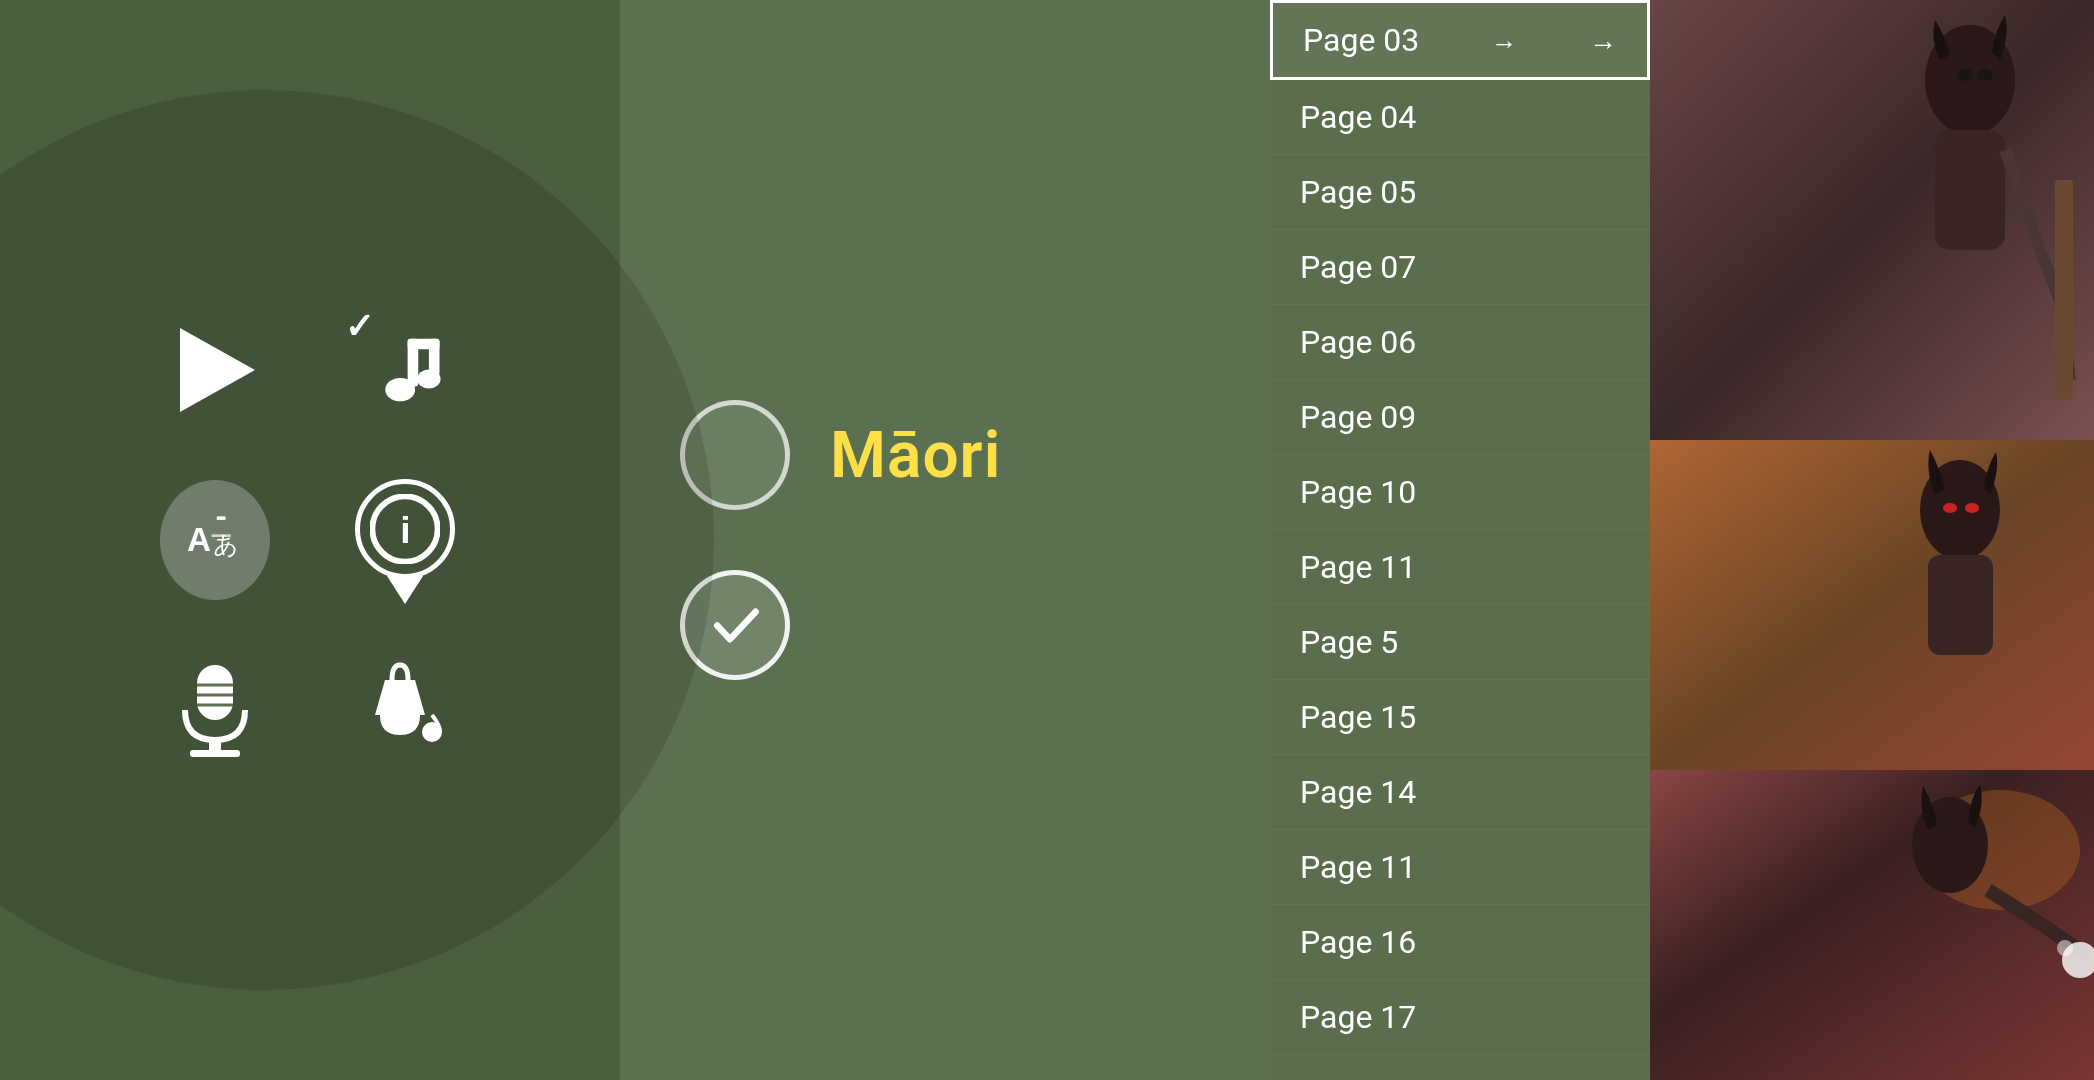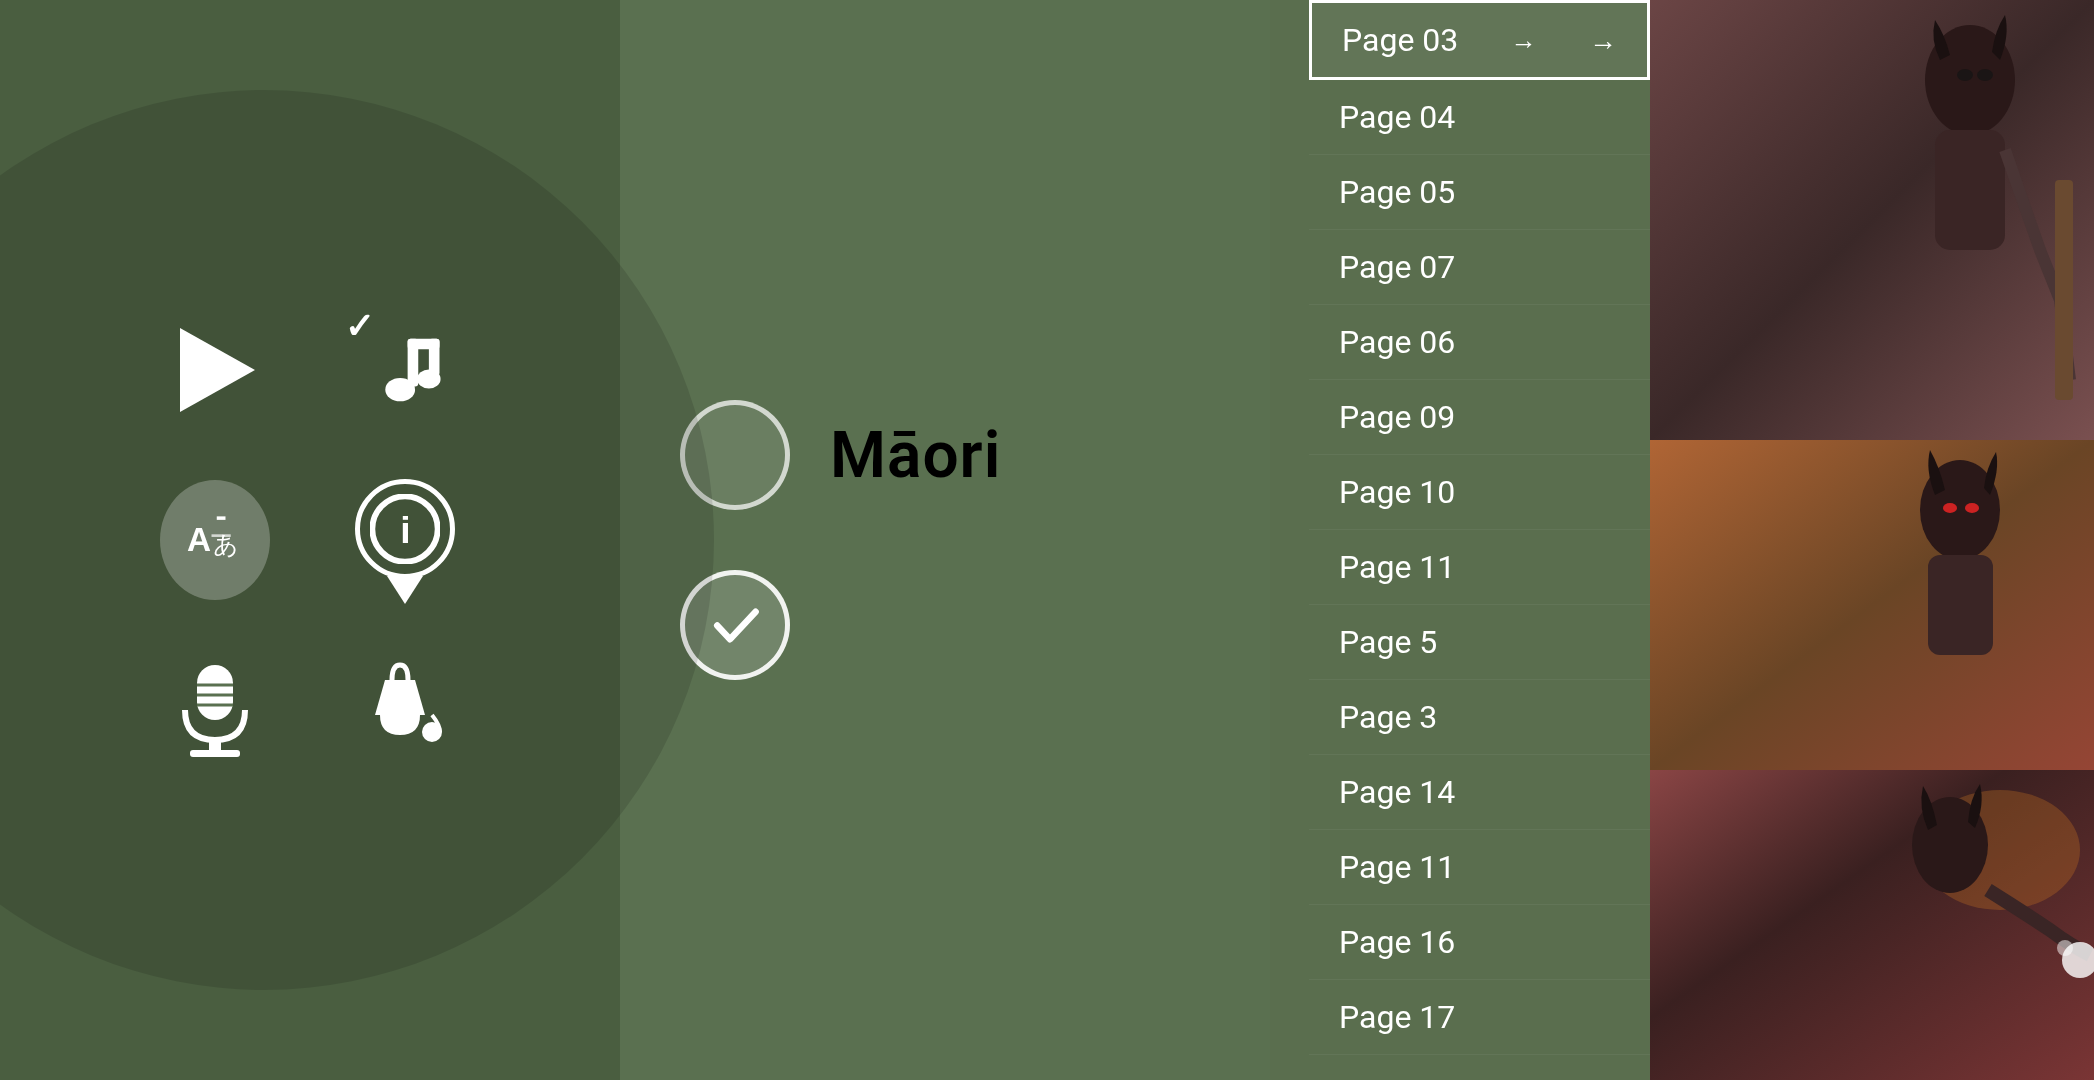--- a/index.html
+++ b/index.html
@@ -147,21 +147,21 @@
       border-color: rgba(255,255,255,0.9);
       background: rgba(255,255,255,0.15);
     }
 
     .lang-circle .check-svg {
       width: 55px;
       height: 55px;
     }
 
     .lang-label {
-      color: #000000;
+      color: #fde047;
       font-size: 64px;
       font-weight: 600;
       letter-spacing: 1px;
     }
 
     
     .right-panel {
       width: 380px;
       height: 1080px;
       background: #5a6e4e;
@@ -173,21 +173,20 @@
 
     .page-item {
       padding: 18px 30px;
       color: white;
       font-size: 32px;
       font-weight: 400;
       cursor: pointer;
       border-bottom: 1px solid rgba(255,255,255,0.05);
       display: flex;
       align-items: center;
-      margin-left: 39px;
     }
 
     .page-item.selected {
       border: 3px solid white;
       background: rgba(255,255,255,0.05);
     }
 
     .page-item.selected::after {
       content: '→';
       margin-left: auto;
@@ -328,21 +327,21 @@
 <div class="right-panel">
 <div class="page-item selected">Page 03<span style="margin-left: auto; font-size: 26px;"> →</span></div>
     <div class="page-item">Page 04</div>
     <div class="page-item">Page 05</div>
     <div class="page-item">Page 07</div>
     <div class="page-item">Page 06</div>
     <div class="page-item">Page 09</div>
     <div class="page-item">Page 10</div>
     <div class="page-item">Page 11</div>
     <div class="page-item">Page 5</div>
-    <div class="page-item">Page 3</div>
+    <div class="page-item">Page 15</div>
     <div class="page-item">Page 14</div>
     <div class="page-item">Page 11</div>
     <div class="page-item">Page 16</div>
     <div class="page-item">Page 17</div>
   </div>
 
 <div class="comic-panel">
 
   <div class="comic-image-top">
     <svg viewBox="0 0 444 440" width="100%" height="100%" preserveAspectRatio="xMidYMid slice" style="position:absolute;top:0;left:0;">

